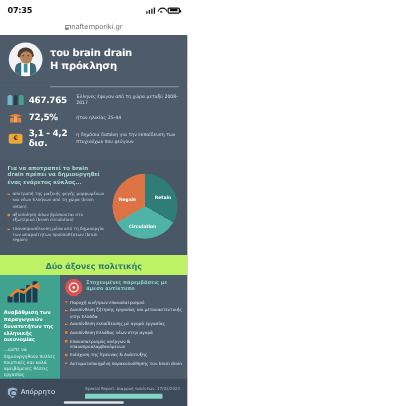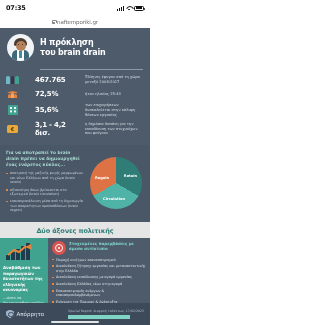--- a/index.html
+++ b/index.html
@@ -73,21 +73,21 @@
   .av-eye{ position:absolute; top:10px; width:1.4px; height:1.4px; background:#2b2118; border-radius:50%; }
   .av-eye.l{ left:11px; } .av-eye.r{ left:15px; }
   .av-body{ position:absolute; left:5px; top:16px; width:17px; height:11px; background:#3b6b7a; border-radius:5px 5px 0 0; }
   .av-shirt{ position:absolute; left:10px; top:16px; width:7px; height:11px; background:#fff; }
   .av-tie{ position:absolute; left:12.3px; top:17px; width:2.4px; height:7px; background:#3f8fa3; }
   .hdr-title { color:#ffffff; font-size:8px; line-height:1.25; font-weight:bold; letter-spacing:-0.2px; }
   .hdr-rule { height:1px; background:#8d99a6; margin:3px 7px 0 40px; }
 
   
   .stats { background:#4d5b6b; padding:4px 6px 5px 6px; }
-  .srow { display:flex; align-items:center; gap:16px; margin-bottom:3.5px; }
+  .srow { display:flex; align-items:center; gap:4px; margin-bottom:3.5px; }
   .sicon { width:13px; height:11px; flex:0 0 auto; display:flex; align-items:center; justify-content:center; }
   .snum { color:#ffffff; font-size:7px; font-weight:bold; width:34px; flex:0 0 auto; letter-spacing:-0.2px; }
   .sdesc { color:#d7dde3; font-size:3.7px; line-height:1.3; flex:1; }
 
   
   .g-people{ display:flex; gap:1px; align-items:flex-end; }
   .g-people span{ width:3.6px; height:8px; border-radius:1.8px 1.8px 0 0; display:block; }
   .g-grad{ width:11px; height:8px; position:relative; }
   .g-grad .cap{ position:absolute; left:0; top:1px; width:11px; height:3px; background:#e8833a; clip-path:polygon(50% 0,100% 50%,50% 100%,0 50%); }
   .g-grad .b1{ position:absolute; left:1px; top:4px; width:3px; height:4px; background:#e8833a; border-radius:1.5px 1.5px 0 0;}
@@ -115,21 +115,21 @@
       #2f7d76 0deg 120deg,
       #4fb3a8 120deg 240deg,
       #dd7344 240deg 360deg);
   }
   .plab{ position:absolute; color:#ffffff; font-size:3.6px; font-weight:bold; white-space:nowrap; }
   .plab.retain{ right:5px; top:17px; }
   .plab.circ{ left:13px; bottom:8px; }
   .plab.regain{ left:5px; top:19px; }
 
   
-  .axes-head { background:#e5e5e5; padding:5px 6px 3px 6px; text-align:center; }
+  .axes-head { background:#bef264; padding:5px 6px 3px 6px; text-align:center; }
   .axes-title { color:#2f7d76; font-size:6.5px; font-weight:bold; letter-spacing:-0.1px; }
   .axes-body { display:flex; background:#ffffff; height:86px; }
   .ax-left { width:48px; flex:0 0 auto; background:#3fa38f; padding:3px; display:flex; flex-direction:column; }
   .chart-ico { height:22px; position:relative; margin-bottom:3px; }
   .chart-ico .bar{ position:absolute; bottom:2px; width:4px; background:#1f3b4d; border-radius:0.5px; }
   .chart-ico .bar:nth-child(1){ left:3px; height:5px;}
   .chart-ico .bar:nth-child(2){ left:8px; height:8px;}
   .chart-ico .bar:nth-child(3){ left:13px; height:11px;}
   .chart-ico .bar:nth-child(4){ left:18px; height:14px;}
   .chart-ico .bar:nth-child(5){ left:23px; height:17px;}
@@ -191,22 +191,22 @@
     <div class="avatar">
       <span class="av-body"></span>
       <span class="av-shirt"></span>
       <span class="av-tie"></span>
       <span class="av-hair"></span>
       <span class="av-face"></span>
       <span class="av-eye l"></span>
       <span class="av-eye r"></span>
     </div>
     <div>
+      <div class="hdr-title">του brain drain</div>
       <div class="hdr-title">Η πρόκληση</div>
-      <div class="hdr-title">του brain drain</div>
     </div>
   </div>
   <div class="hdr-rule"></div>
 
   <div class="stats">
 
     <div class="srow">
       <span class="sicon">
         <span class="g-people">
             <span style="background:#6fb7c9"></span>
@@ -225,27 +225,20 @@
             <span class="b1"></span>
             <span class="b2"></span>
             <span class="b3"></span>
           </span>
       </span>
       <span class="snum">72,5%</span>
       <span class="sdesc">ήταν ηλικίας 25-44</span>
     </div>
 
 
-    <div class="srow">
-      <span class="sicon">
-          <span class="g-bldg"></span>
-        </span>
-      <span class="snum">35,6%</span>
-      <span class="sdesc">των επιχειρήσεων δυσκολεύεται στην κάλυψη θέσεων εργασίας</span>
-    </div>
 
     <div class="srow">
       <span class="sicon">
           <span class="g-euro">€</span>
         </span>
       <span class="snum">3,1 - 4,2 δισ.</span>
       <span class="sdesc">η δημόσια δαπάνη για την εκπαίδευση των πτυχιούχων που φεύγουν</span>
     </div>
 
   </div>

